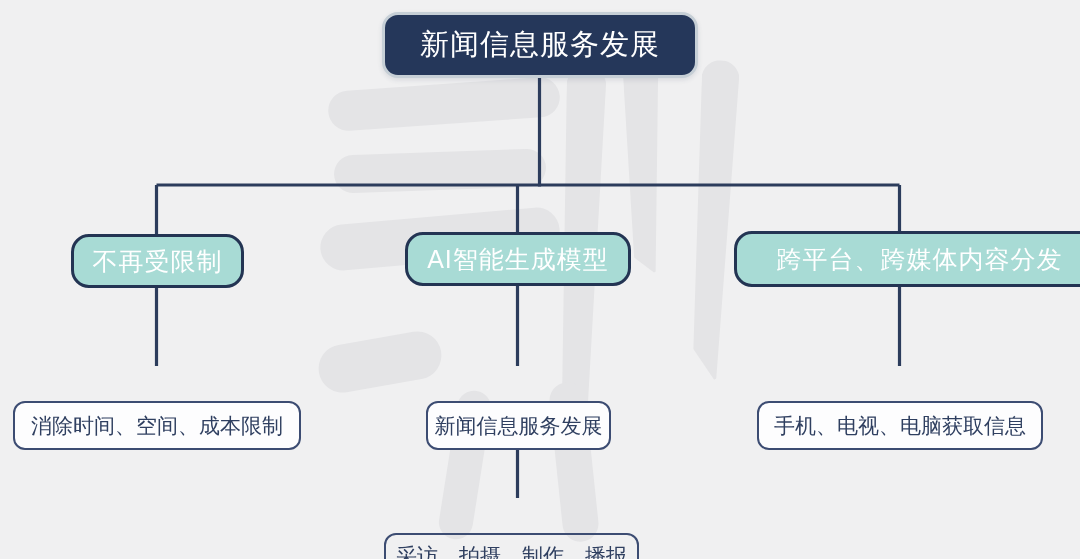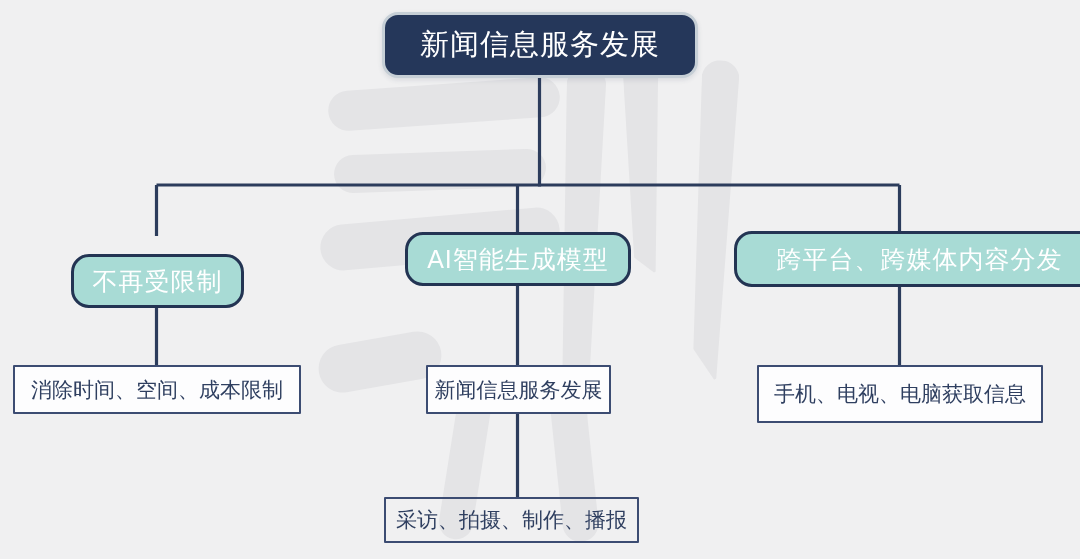--- a/index.html
+++ b/index.html
@@ -62,33 +62,34 @@
     box-shadow: 0 2px 5px rgba(40,55,90,0.12);
   }
   .node-branch {
     background: #a8dbd5;
     border: 3px solid #233453;
     border-radius: 18px;
     color: #ffffff;
     font-size: 25px;
     letter-spacing: 1px;
   }
-  .branch-left  { left:  71px; top: 234px; width: 173px; height: 54px; margin-top: 20px; }
+  .branch-left  { left:  71px; top: 234px; width: 173px; height: 54px; }
   .branch-mid   { left: 405px; top: 232px; width: 226px; height: 54px; }
   .branch-right { left: 734px; top: 231px; width: 371px; height: 56px; font-family: Liberation Serif, serif; }
   .node-leaf {
     background: #fdfdfe;
     border: 2px solid #3c4c72;
-    border-radius: 1px;
+    border-radius: 12px;
     color: #2f3f60;
     font-size: 21px;
+    margin-top: 36px;
   }
   .leaf-left  { left:  13px; top: 365px; width: 288px; height: 49px; }
   .leaf-mid   { left: 426px; top: 365px; width: 185px; height: 49px; }
-  .leaf-right { left: 757px; top: 365px; width: 286px; height: 58px; }
+  .leaf-right { left: 757px; top: 365px; width: 286px; height: 49px; }
   .leaf-bottom {
     left: 384px; top: 497px; width: 255px; height: 46px;
     background: transparent;
   }
 </style>
 </head>
 <body>
 
 <div class="canvas">
 

